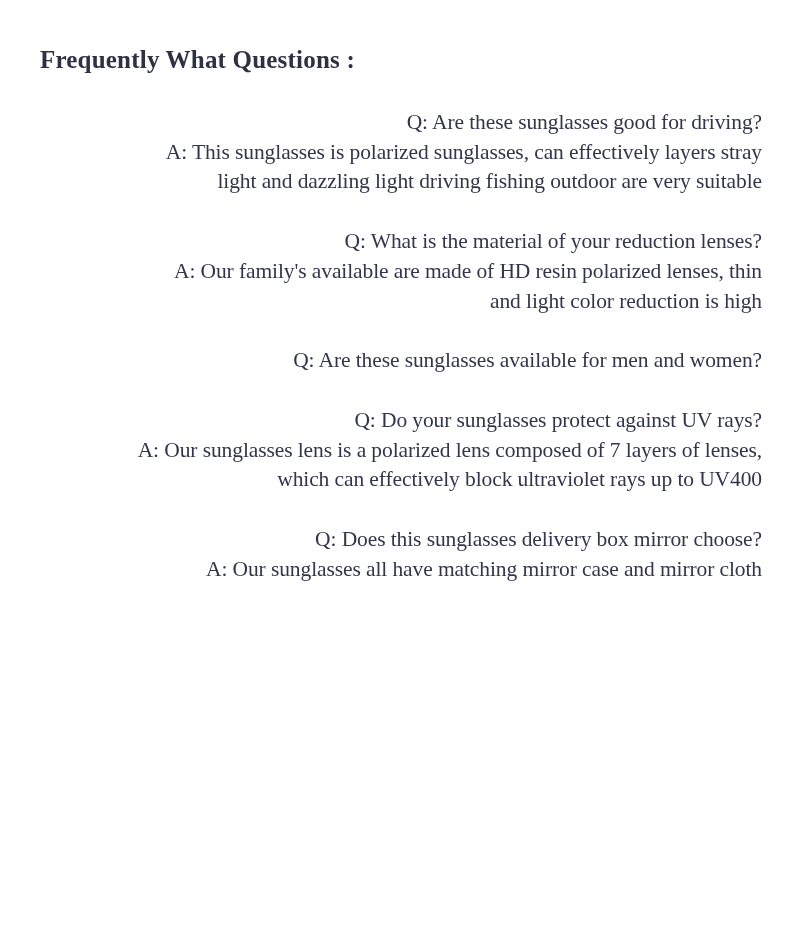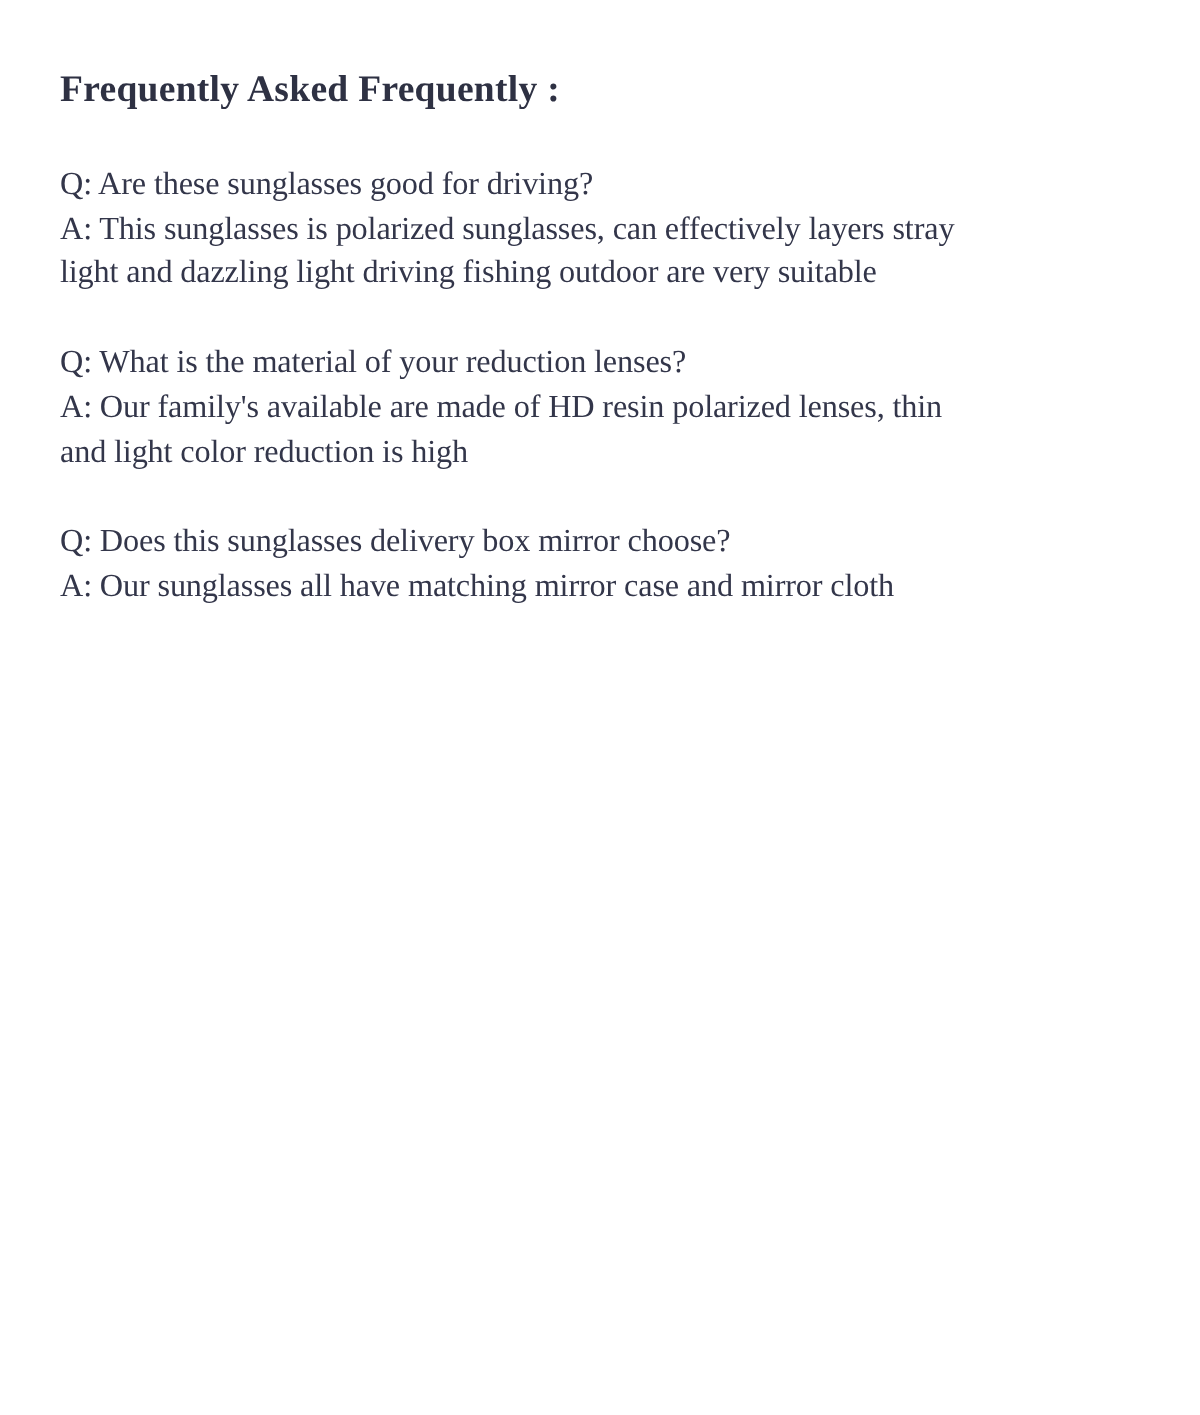--- a/index.html
+++ b/index.html
@@ -20,52 +20,59 @@
   .faq-title {
     font-size: 25px;
     line-height: 30px;
     font-weight: bold;
     margin: 0 0 33px 0;
     letter-spacing: 0.2px;
     color: #2e3143;
   }
   .faq-item {
     margin: 0 0 30px 0;
+    text-align: right;
   }
   .faq-question,
   .faq-answer {
     margin: 0;
     font-size: 21.5px;
     line-height: 29.7px;
     letter-spacing: -0.1px;
     white-space: pre-line; 
   }
 </style>
 </head>
 <body>
 
 <div class="page">
 
-  <h1 class="faq-title">Frequently Asked Frequently :</h1>
+  <h1 class="faq-title">Frequently What Questions :</h1>
 
   <section class="faq-item">
     <p class="faq-question">Q: Are these sunglasses good for driving?</p>
     <p class="faq-answer">A: This sunglasses is polarized sunglasses, can effectively layers stray
 light and dazzling light driving fishing outdoor are very suitable</p>
   </section>
 
   <section class="faq-item">
     <p class="faq-question">Q: What is the material of your reduction lenses?</p>
     <p class="faq-answer">A: Our family's available are made of HD resin polarized lenses, thin
 and light color reduction is high</p>
   </section>
 
   <section class="faq-item">
+    <p class="faq-question">Q: Are these sunglasses available for men and women?</p>
   </section>
 
+  <section class="faq-item">
+    <p class="faq-question">Q: Do your sunglasses protect against UV rays?</p>
+    <p class="faq-answer">A: Our sunglasses lens is a polarized lens composed of 7 layers of lenses,
+which can effectively block ultraviolet rays up to UV400</p>
+  </section>
 
 
   <section class="faq-item">
     <p class="faq-question">Q: Does this sunglasses delivery box mirror choose?</p>
     <p class="faq-answer">A: Our sunglasses all have matching mirror case and mirror cloth</p>
   </section>
 
   <section class="faq-item">
   </section>
 

